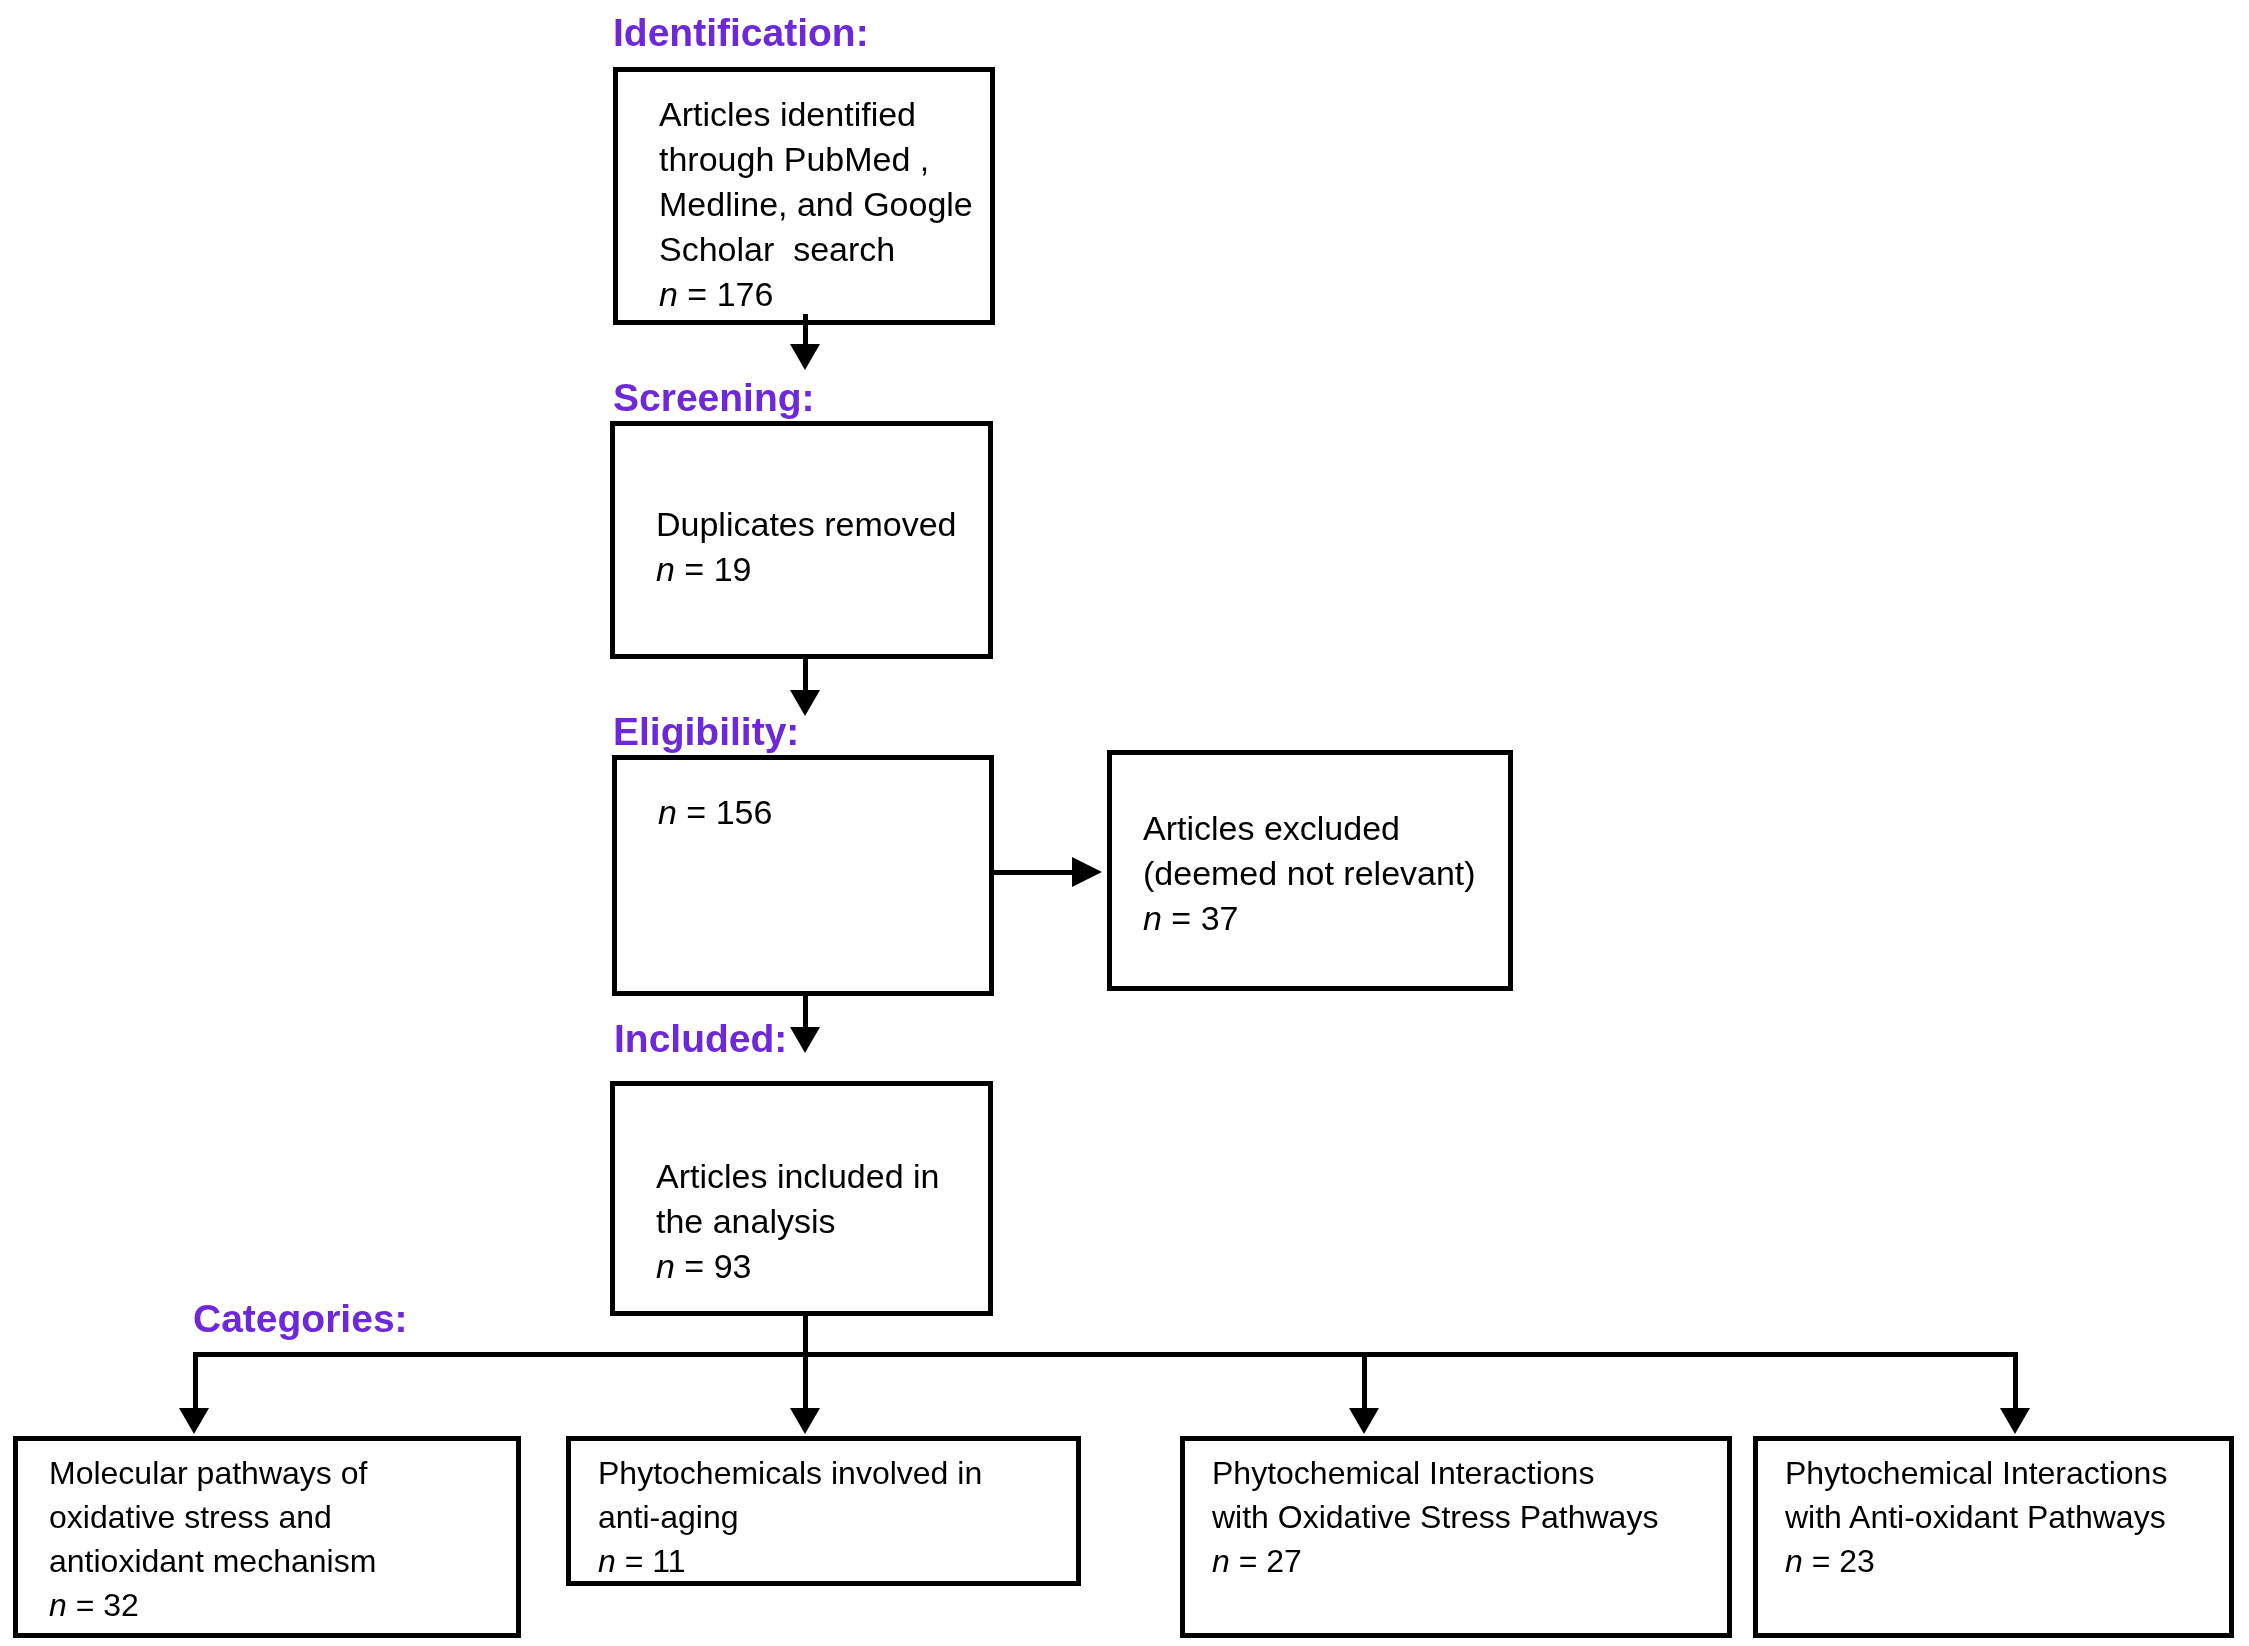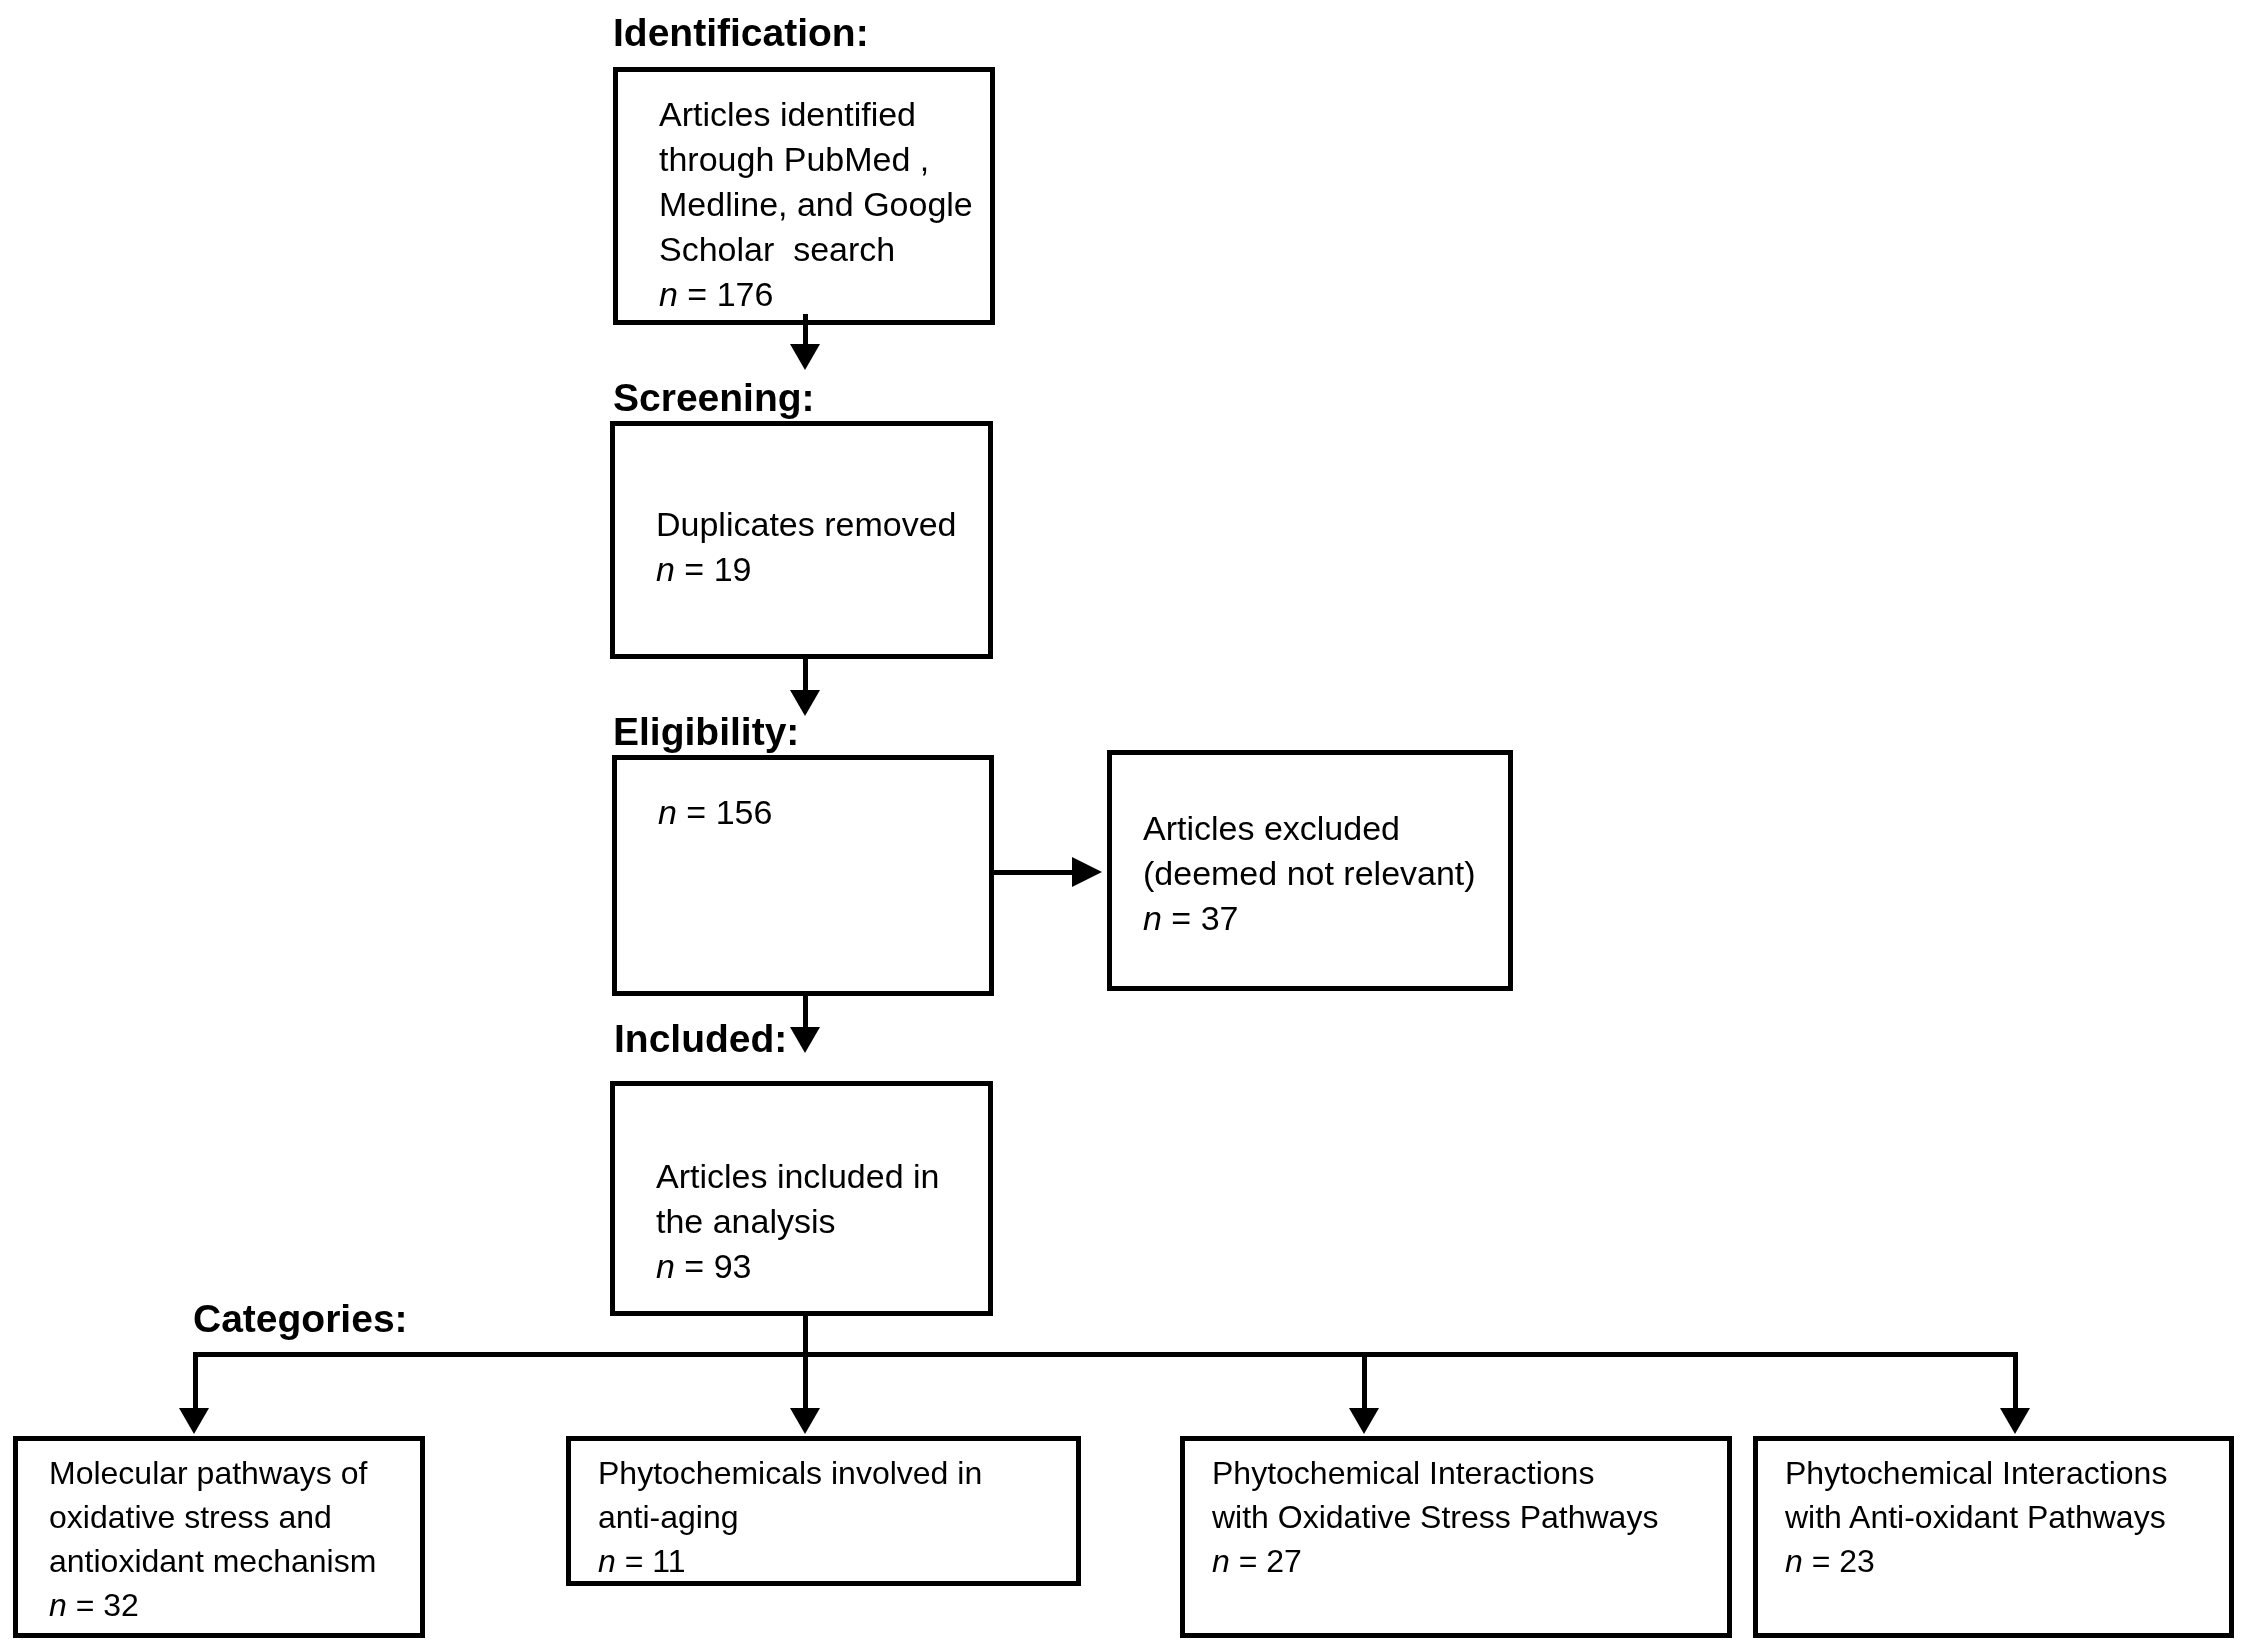--- a/index.html
+++ b/index.html
@@ -8,21 +8,21 @@
     width: 2250px;
     height: 1646px;
     background: #ffffff;
     font-family: "Liberation Sans", "DejaVu Sans", sans-serif;
     color: #000000;
   }
   .stage-label {
     position: absolute;
     font-size: 39px;
     font-weight: 700;
-    color: #000000;
+    color: #6d28d9;
     white-space: nowrap;
   }
   .flow-box {
     position: absolute;
     border: 5.1px solid #000000;
     background: #ffffff;
     box-sizing: border-box;
   }
   .box-text {
     white-space: pre-wrap;
@@ -119,21 +119,21 @@
 
   <div class="line" style="left:803px; top:1352px; width:4.6px; height:58px;"></div>
   <div class="arrowhead-down" style="left:790px; top:1408px;"></div>
 
   <div class="line" style="left:1362px; top:1352px; width:4.6px; height:58px;"></div>
   <div class="arrowhead-down" style="left:1349px; top:1408px;"></div>
 
   <div class="line" style="left:2013px; top:1352px; width:4.6px; height:58px;"></div>
   <div class="arrowhead-down" style="left:2000px; top:1408px;"></div>
 
-  <div class="flow-box cat" style="left:13px; top:1436px; width:412px; height:202px; padding:10.3px 2.6px 0 31px;">
+  <div class="flow-box cat" style="left:13px; top:1436px; width:508px; height:202px; padding:10.3px 2.6px 0 31px;">
     <div class="box-text">Molecular pathways of
 oxidative stress and
 antioxidant mechanism</div>
     <div class="n-line"><i>n</i><span> = 32</span></div>
   </div>
 
   <div class="flow-box cat" style="left:566px; top:1436px; width:515px; height:150px; padding:10.3px 2.6px 0 27px;">
     <div class="box-text">Phytochemicals involved in
 anti-aging</div>
     <div class="n-line"><i>n</i><span> = 11</span></div>

